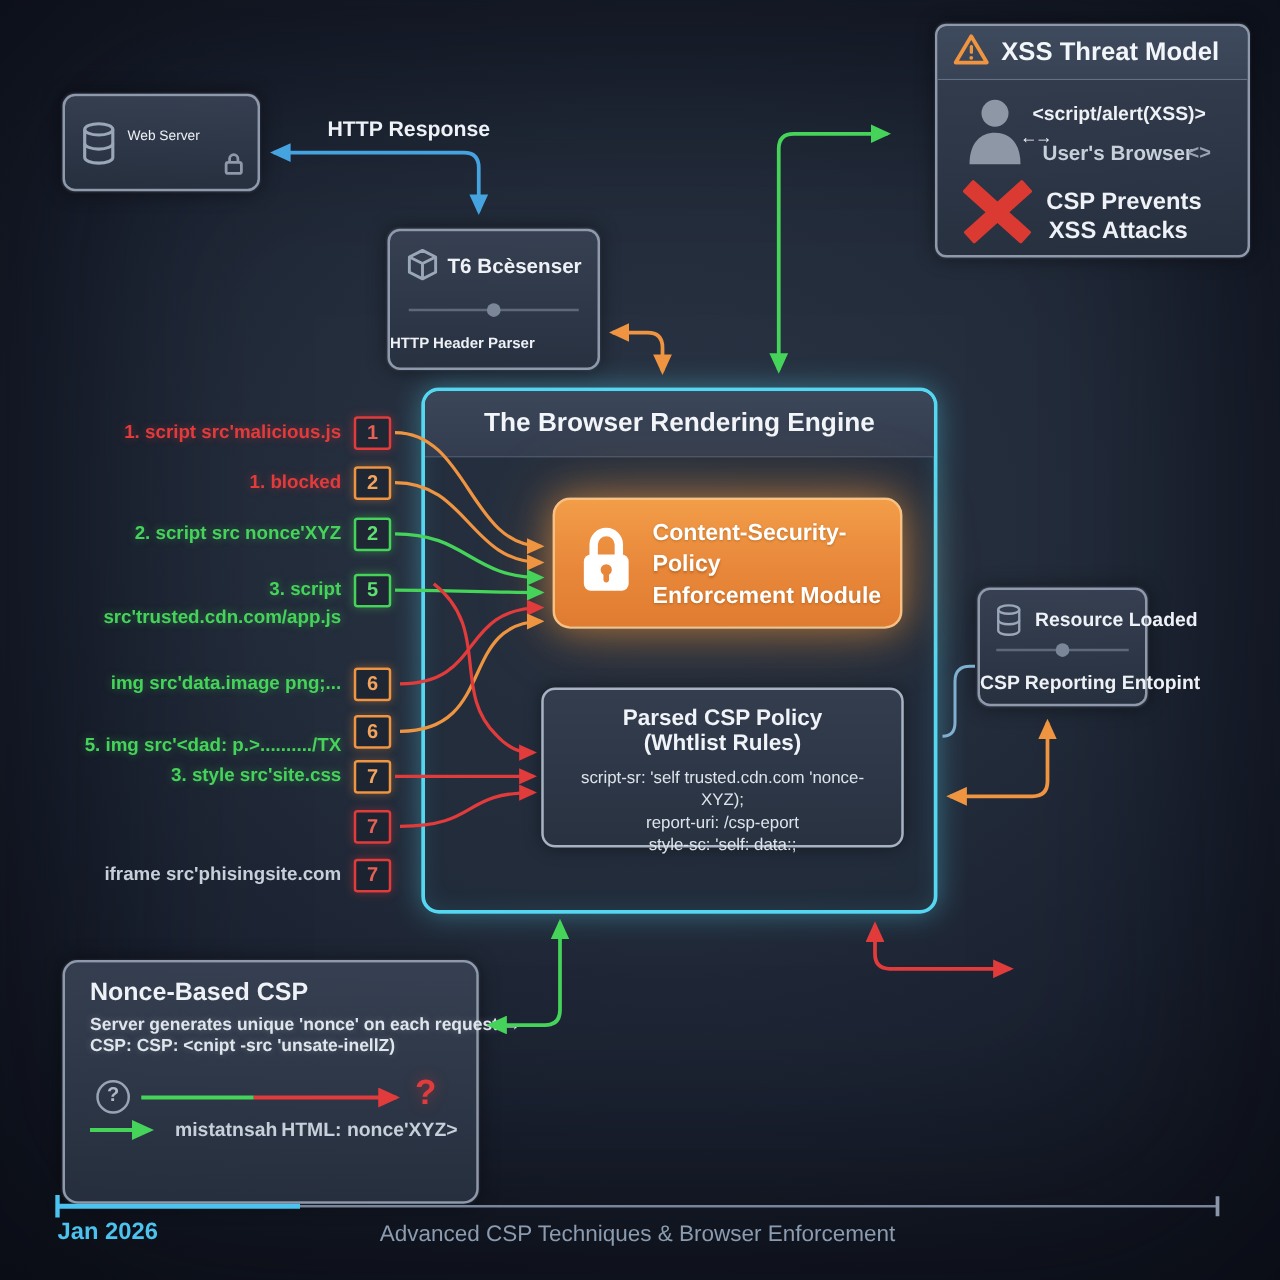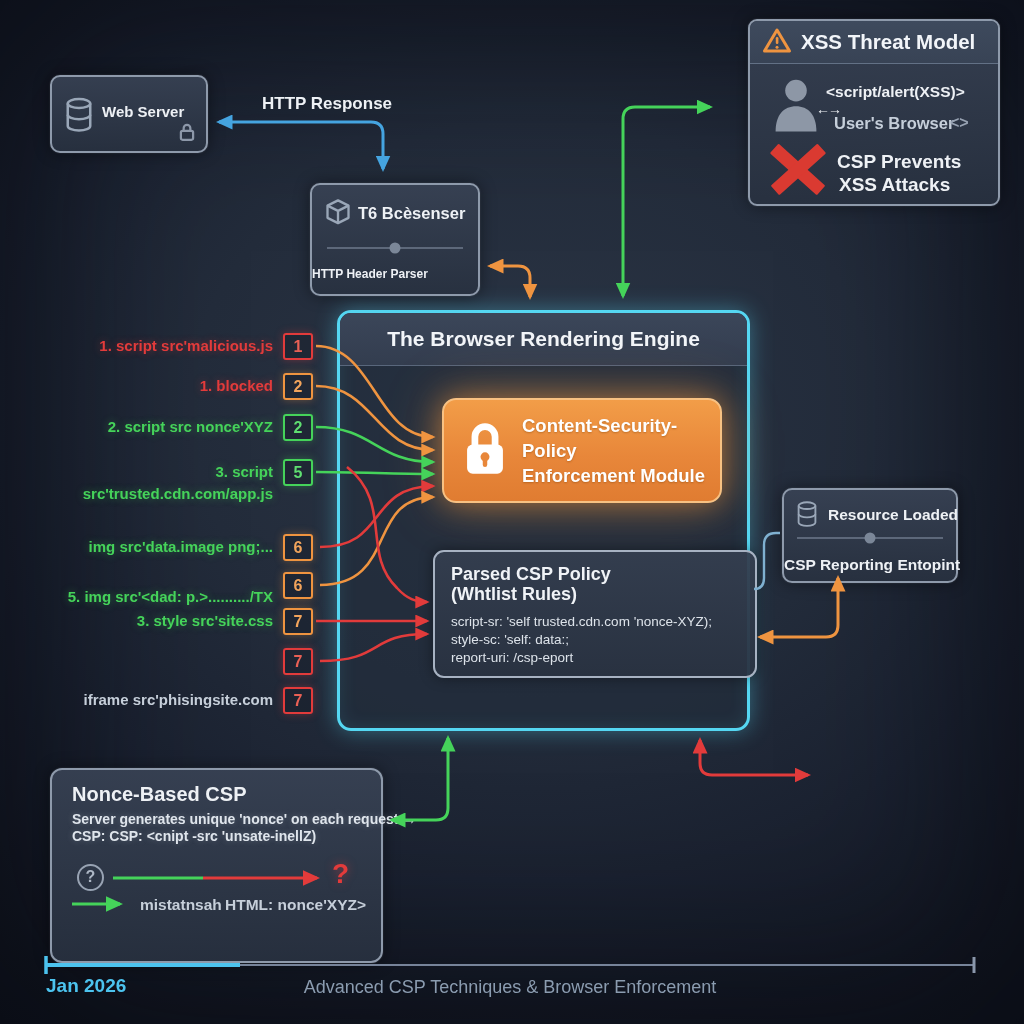--- a/index.html
+++ b/index.html
@@ -41,23 +41,23 @@
     background:linear-gradient(180deg,#3b4659,#333d4f);border-bottom:1px solid rgba(120,135,160,.5);
     text-align:center;font-size:21px;font-weight:700;line-height:52px;color:#f2f5f9;}
   .module{
     position:absolute;left:442px;top:398px;width:280px;height:105px;border-radius:14px;z-index:3;
     background:linear-gradient(180deg,#f29d48 0%, #e8873a 55%, #e07c31 100%);
     border:2px solid #f8c182;box-shadow:0 0 30px rgba(242,150,60,.55), 0 0 60px rgba(242,150,60,.3);
     display:flex;align-items:center;box-sizing:border-box;padding-left:18px;
   }
   .module .txt{margin-left:14px;font-size:18.5px;font-weight:700;color:#fff;line-height:25px;text-shadow:0 1px 2px rgba(120,60,0,.4);}
   .parsed{
-    position:absolute;left:433px;top:550px;width:324px;height:128px;border-radius:11px;z-index:3;
+    position:absolute;left:433px;top:550px;width:290px;height:128px;border-radius:11px;z-index:3;
     border:2px solid #a7b2c2;background:linear-gradient(180deg, rgba(52,62,79,.95), rgba(41,50,65,.95));
-    box-shadow:0 0 14px rgba(0,0,0,.4);box-sizing:border-box;padding:12px 16px;
+    box-shadow:0 0 14px rgba(0,0,0,.4);box-sizing:border-box;padding:12px 16px;text-align:center;
   }
   .parsed .t{font-size:18px;font-weight:700;line-height:20px;color:#f0f3f7;}
   .parsed .rules{margin-top:9px;font-size:13.5px;line-height:18px;color:#dde3ea;}
   .hdr-band{position:absolute;left:0;top:0;right:0;height:43px;border-radius:8px 8px 0 0;
     background:linear-gradient(180deg,#3e4a5d,#384355);border-bottom:1px solid rgba(130,145,168,.55);
     display:flex;align-items:center;box-sizing:border-box;padding-left:12px;}
   .timeline-date{position:absolute;left:46px;top:975px;font-size:19px;font-weight:600;color:#4cc3ee;z-index:4;}
   .timeline-cap{position:absolute;left:270px;top:977px;width:480px;text-align:center;font-size:18px;color:#8b9cb0;z-index:4;}
   .icon{display:inline-block;vertical-align:middle;}
   .qmark-circle{position:absolute;left:77px;top:864px;width:27px;height:27px;border:2.5px solid #98a3b3;border-radius:50%;
@@ -70,21 +70,21 @@
 <div class="canvas">
 
   <div class="box" style="left:50px;top:75px;width:158px;height:78px;">
     <span class="icon" style="position:absolute;left:12px;top:20px;">
       <svg width="30" height="38" viewBox="0 0 24 30" fill="none" stroke="#9aa7b8" stroke-width="2">
         <ellipse cx="12" cy="5" rx="9" ry="3.6"></ellipse>
         <path d="M3 5 v9 c0 2 4 3.6 9 3.6 s9-1.6 9-3.6 v-9"></path>
         <path d="M3 14 v9 c0 2 4 3.6 9 3.6 s9-1.6 9-3.6 v-9"></path>
       </svg>
     </span>
-    <span class="lbl w" style="left:50px;top:26px;font-size:15px;font-weight:700;">Web Server</span>
+    <span class="lbl w" style="left:50px;top:26px;font-size:11px;font-weight:400;">Web Server</span>
     <span class="icon" style="position:absolute;right:10px;bottom:5px;">
       <svg width="18" height="20" viewBox="0 0 16 18" fill="none" stroke="#8d98a9" stroke-width="2">
         <rect x="2.5" y="8" width="11" height="8" rx="1.5"></rect>
         <path d="M5 8 V5.5 a3 3 0 0 1 6 0 V8"></path>
       </svg>
     </span>
   </div>
 
   <span class="lbl w" style="left:262px;top:94px;font-size:17px;font-weight:600;z-index:4;">HTTP Response</span>
 
@@ -152,26 +152,26 @@
       <div>Content-Security-Policy</div>
       <div>Enforcement Module</div>
     </div>
   </div>
 
   <div class="parsed">
     <div class="t">Parsed CSP Policy</div>
     <div class="t">(Whtlist Rules)</div>
     <div class="rules">
       <div>script-sr: 'self trusted.cdn.com 'nonce-XYZ);</div>
+      <div>report-uri: /csp-eport</div>
       <div>style-sc: 'self: data:;</div>
-      <div>report-uri: /csp-eport</div>
     </div>
   </div>
 
-  <div class="box" style="left:782px;top:488px;width:176px;height:95px;">
+  <div class="box" style="left:782px;top:470px;width:136px;height:95px;">
     <span class="icon" style="position:absolute;left:11px;top:11px;">
       <svg width="24" height="28" viewBox="0 0 24 30" fill="none" stroke="#9aa7b8" stroke-width="2">
         <ellipse cx="12" cy="5" rx="9" ry="3.6"></ellipse>
         <path d="M3 5 v9 c0 2 4 3.6 9 3.6 s9-1.6 9-3.6 v-9"></path>
         <path d="M3 14 v9 c0 2 4 3.6 9 3.6 s9-1.6 9-3.6 v-9"></path>
       </svg>
     </span>
     <span class="lbl w" style="left:44px;top:16px;font-size:15.5px;font-weight:600;">Resource Loaded</span>
     <div class="slider" style="position:absolute;left:13px;right:13px;top:47px;">
         <span class="dot"></span>

